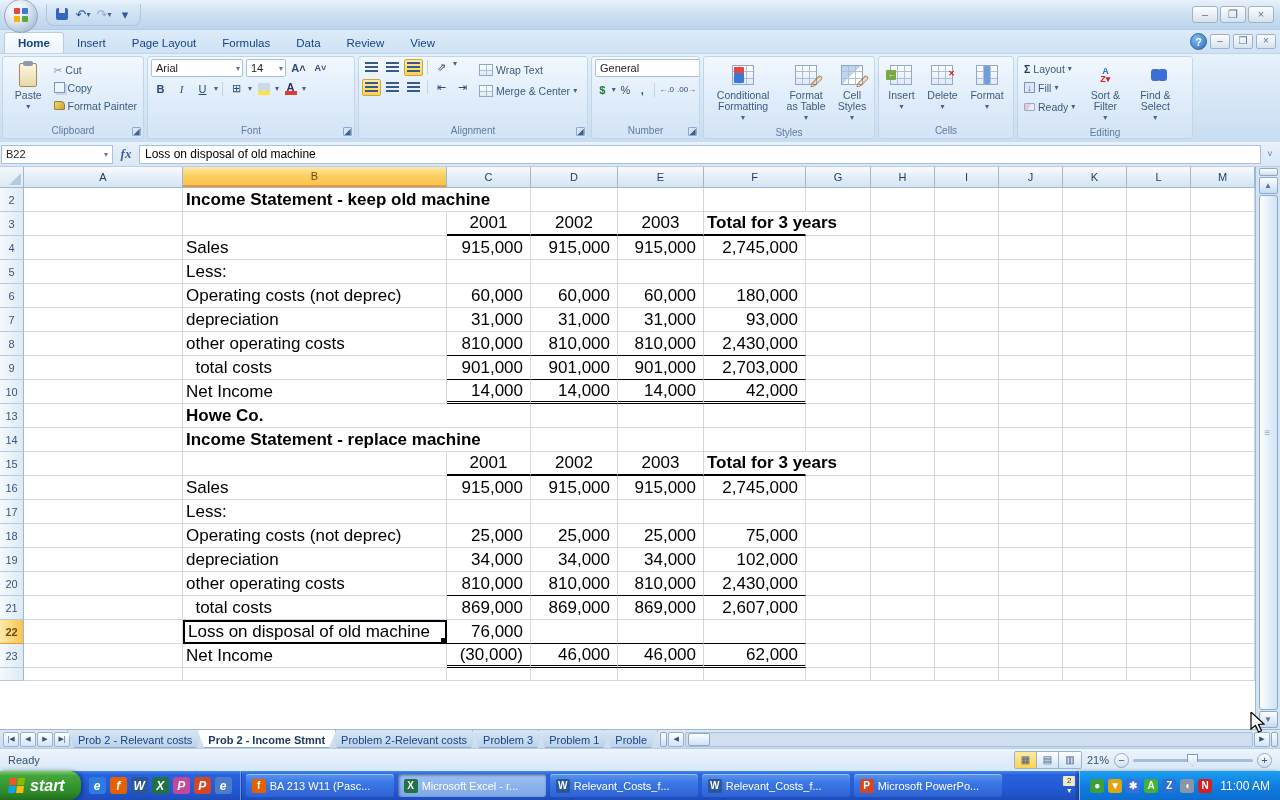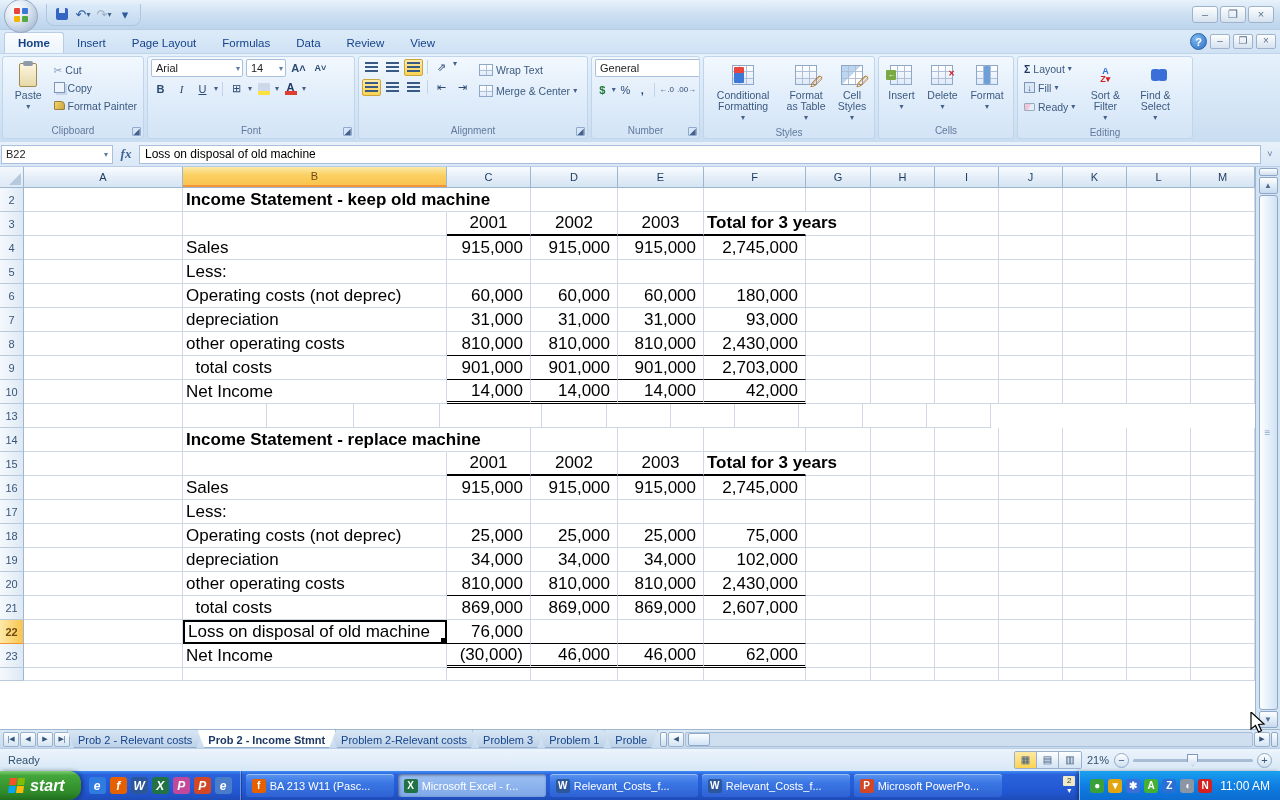--- a/index.html
+++ b/index.html
@@ -594,20 +594,21 @@
             <div class="cell" style="width: 64px; flex: 0 0 auto;"></div>
             <div class="cell" style="width: 64px; flex: 0 0 auto;"></div>
             <div class="cell" style="width: 64px; flex: 0 0 auto;"></div>
             <div class="cell" style="width: 64px; flex: 0 0 auto;"></div>
             <div class="cell" style="width: 64px; flex: 0 0 auto;"></div>
             <div class="cell" style="width: 64px; flex: 0 0 auto;"></div>
           </div>
           <div class="grow">
             <div class="rhdr">13</div>
             <div class="cell" style="width: 159px; flex: 0 0 auto;"></div>
+            <div class="cell ovf" style="width: 264px; flex: 0 0 auto;">Howe Co.</div>
             <div class="cell" style="width: 84px; flex: 0 0 auto;"></div>
             <div class="cell" style="width: 87px; flex: 0 0 auto;"></div>
             <div class="cell" style="width: 86px; flex: 0 0 auto;"></div>
             <div class="cell" style="width: 102px; flex: 0 0 auto;"></div>
             <div class="cell" style="width: 65px; flex: 0 0 auto;"></div>
             <div class="cell" style="width: 64px; flex: 0 0 auto;"></div>
             <div class="cell" style="width: 64px; flex: 0 0 auto;"></div>
             <div class="cell" style="width: 64px; flex: 0 0 auto;"></div>
             <div class="cell" style="width: 64px; flex: 0 0 auto;"></div>
             <div class="cell" style="width: 64px; flex: 0 0 auto;"></div>

